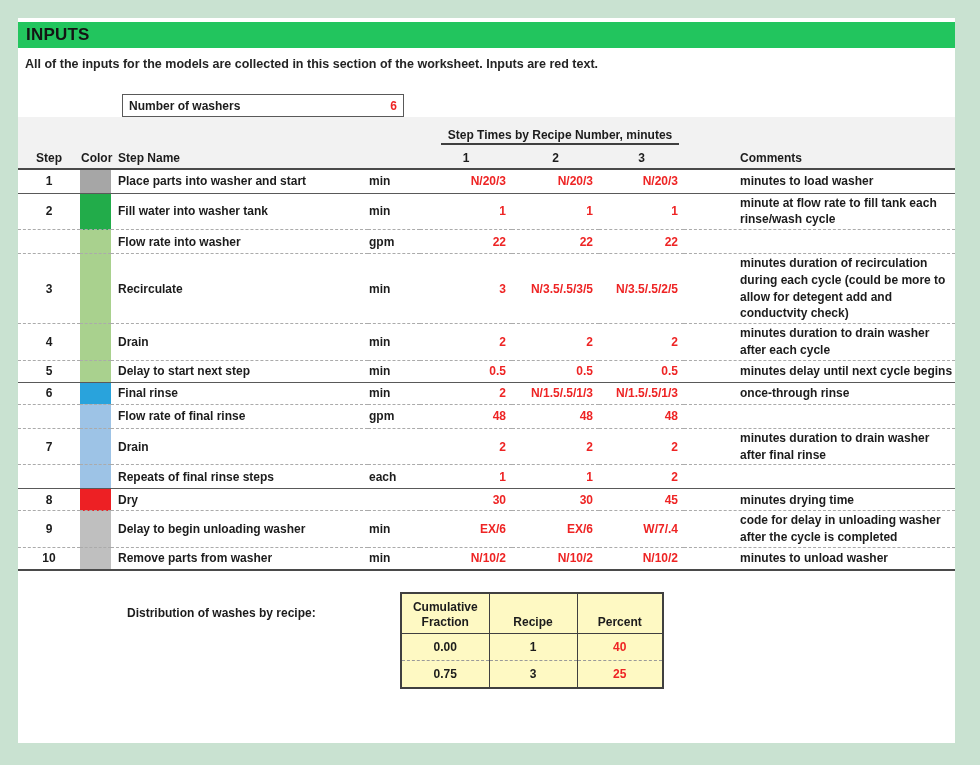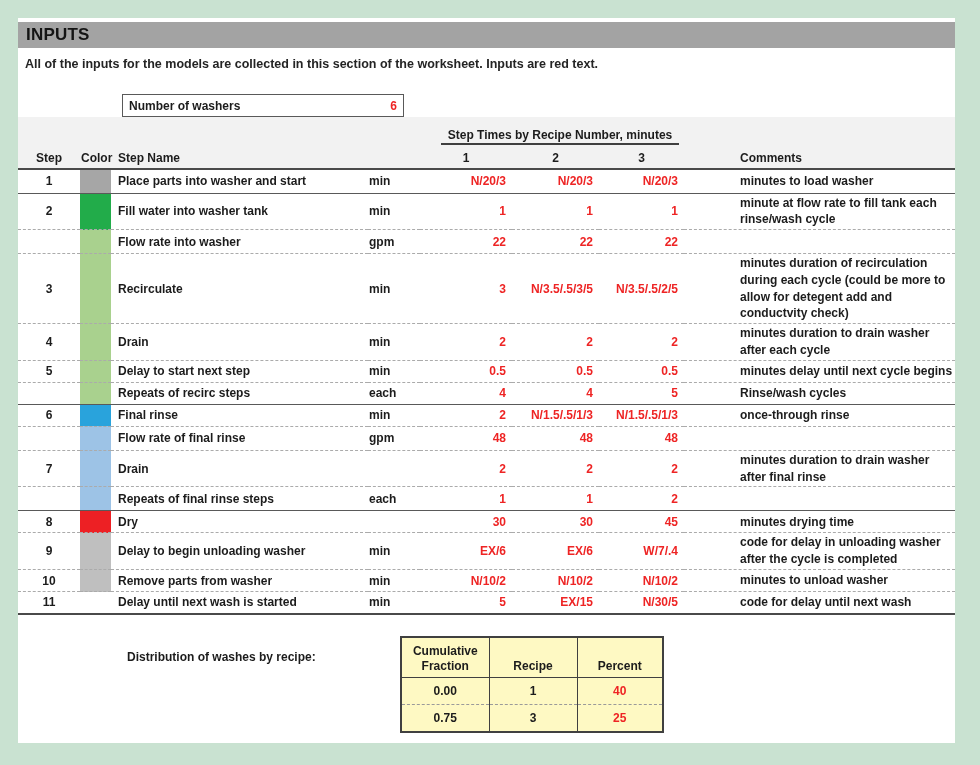--- a/index.html
+++ b/index.html
@@ -10,21 +10,21 @@
     position:relative;
     color:#1c1c1c;
   }
   .sheet{
     position:absolute;left:18px;top:18px;
     width:937px;height:725px;
     background:#ffffff;
   }
   .title-bar{
     margin-top:4px;height:26px;
-    background:#a3a3a3;
+    background:#22c55e;
     display:flex;align-items:center;
     padding-left:8px;
     font-size:17px;font-weight:bold;color:#141414;
     letter-spacing:.2px;
   }
   .subtitle{
     font-size:12.5px;font-weight:bold;color:#242424;
     margin:9px 0 10px 7px;
   }
   .washers-box{
@@ -184,30 +184,20 @@
       <tr class="h22 sep-d">
         <td class="c-step">5</td>
         <td class="c-color" style="background-color: rgb(169, 209, 142);"></td>
         <td class="c-name">Delay to start next step</td>
         <td class="c-unit">min</td>
         <td class="c-num">0.5</td>
         <td class="c-num">0.5</td>
         <td class="c-num">0.5</td>
         <td class="c-comment">minutes delay until next cycle begins</td>
       </tr>
-      <tr class="h22 sep-d">
-        <td class="c-step"></td>
-        <td class="c-color" style="background-color: rgb(169, 209, 142);"></td>
-        <td class="c-name">Repeats of recirc steps</td>
-        <td class="c-unit">each</td>
-        <td class="c-num">4</td>
-        <td class="c-num">4</td>
-        <td class="c-num">5</td>
-        <td class="c-comment">Rinse/wash cycles</td>
-      </tr>
       <tr class="h22 sep-s">
         <td class="c-step">6</td>
         <td class="c-color" style="background-color: rgb(41, 163, 220);"></td>
         <td class="c-name">Final rinse</td>
         <td class="c-unit">min</td>
         <td class="c-num">2</td>
         <td class="c-num">N/1.5/.5/1/3</td>
         <td class="c-num">N/1.5/.5/1/3</td>
         <td class="c-comment">once-through rinse</td>
       </tr>
@@ -263,30 +253,20 @@
       </tr>
       <tr class="h22 sep-d">
         <td class="c-step">10</td>
         <td class="c-color" style="background-color: rgb(191, 191, 191);"></td>
         <td class="c-name">Remove parts from washer</td>
         <td class="c-unit">min</td>
         <td class="c-num">N/10/2</td>
         <td class="c-num">N/10/2</td>
         <td class="c-num">N/10/2</td>
         <td class="c-comment">minutes to unload washer</td>
-      </tr>
-      <tr class="h22 sep-d">
-        <td class="c-step">11</td>
-        <td class="c-color"></td>
-        <td class="c-name">Delay until next wash is started</td>
-        <td class="c-unit">min</td>
-        <td class="c-num">5</td>
-        <td class="c-num">EX/15</td>
-        <td class="c-num">N/30/5</td>
-        <td class="c-comment">code for delay until next wash</td>
       </tr>
     </tbody>
   </table>
 
   <div class="bottom-area">
     <div class="dist-label">Distribution of washes by recipe:</div>
     <table class="btable">
       <colgroup>
           <col style="width:88px">
           <col style="width:88px">

